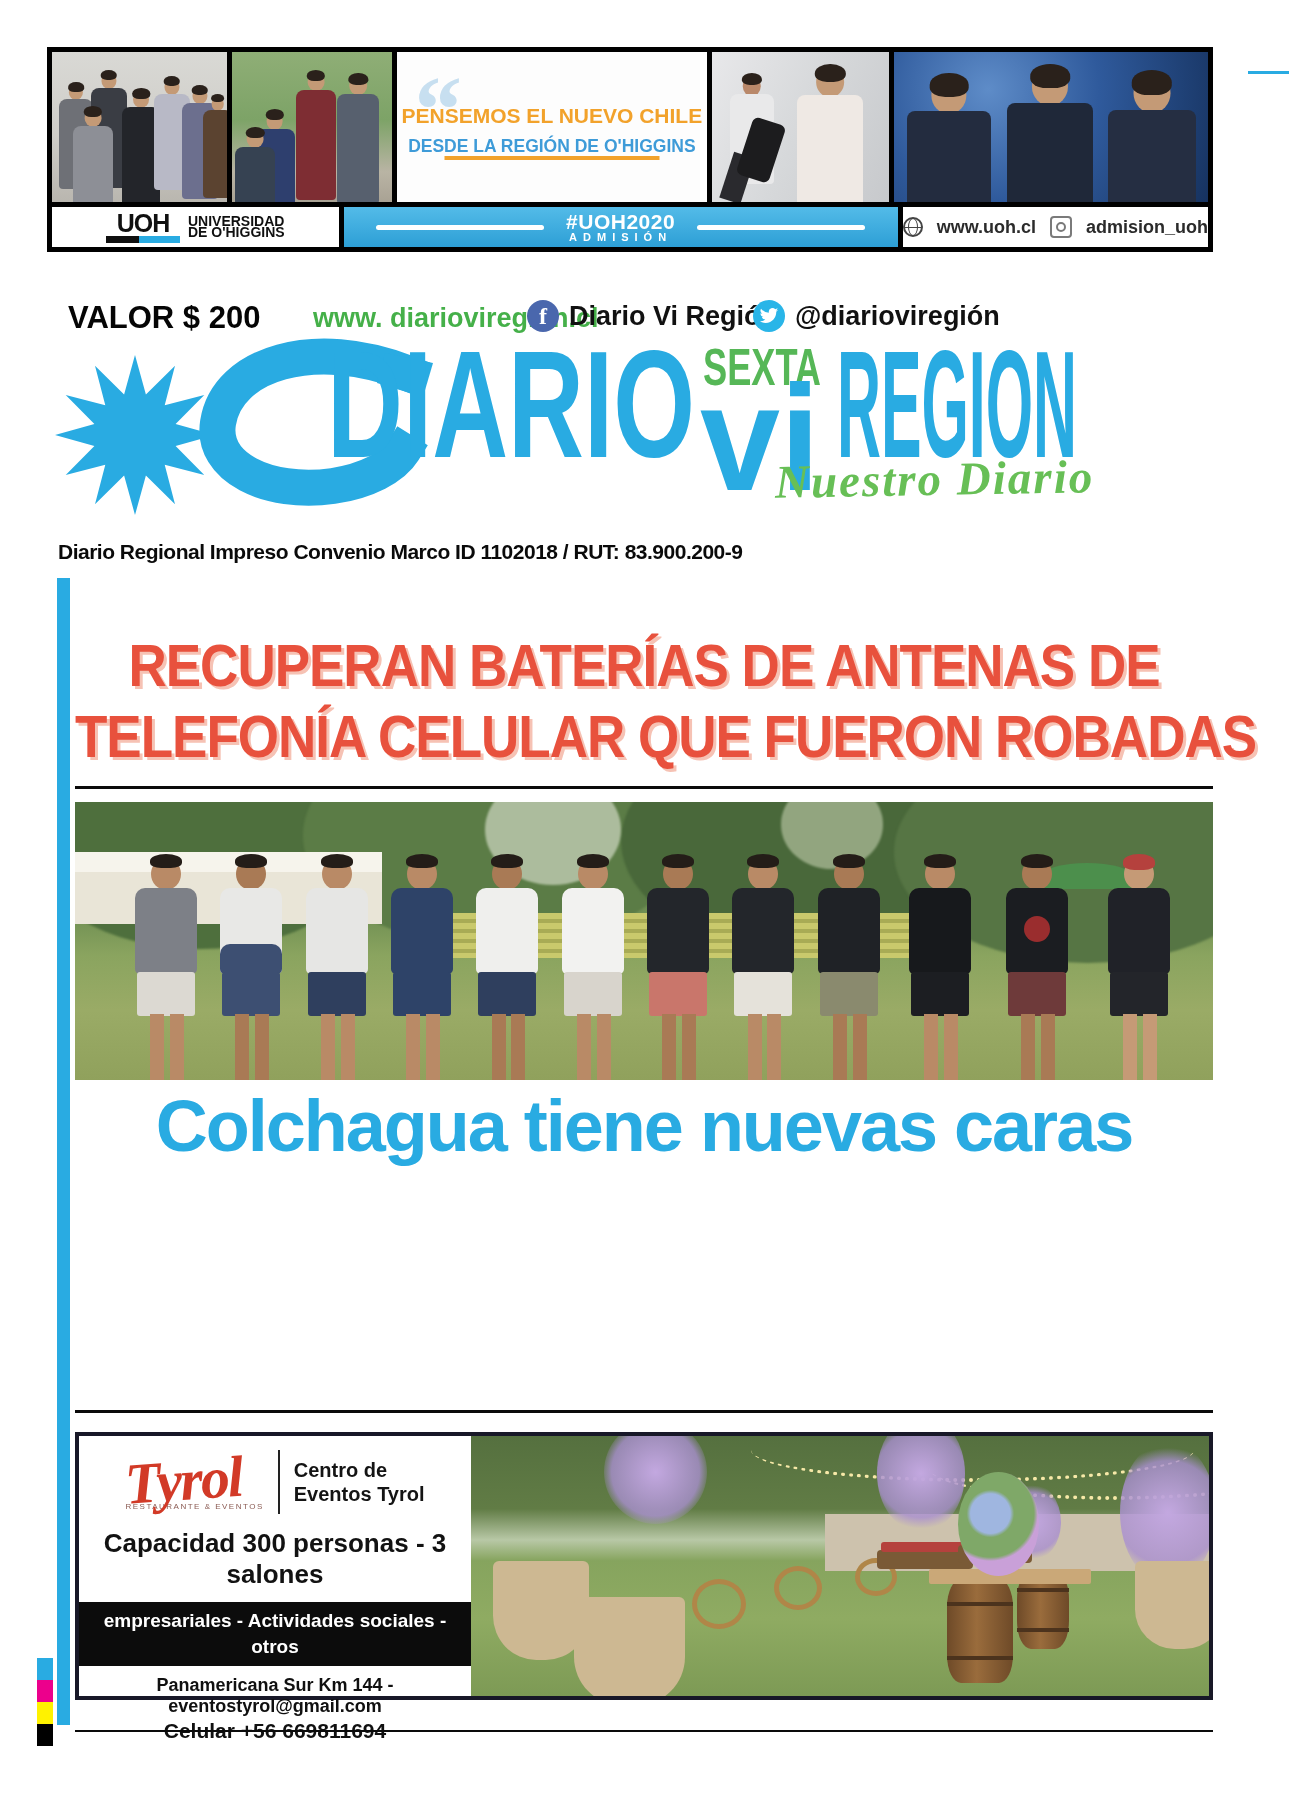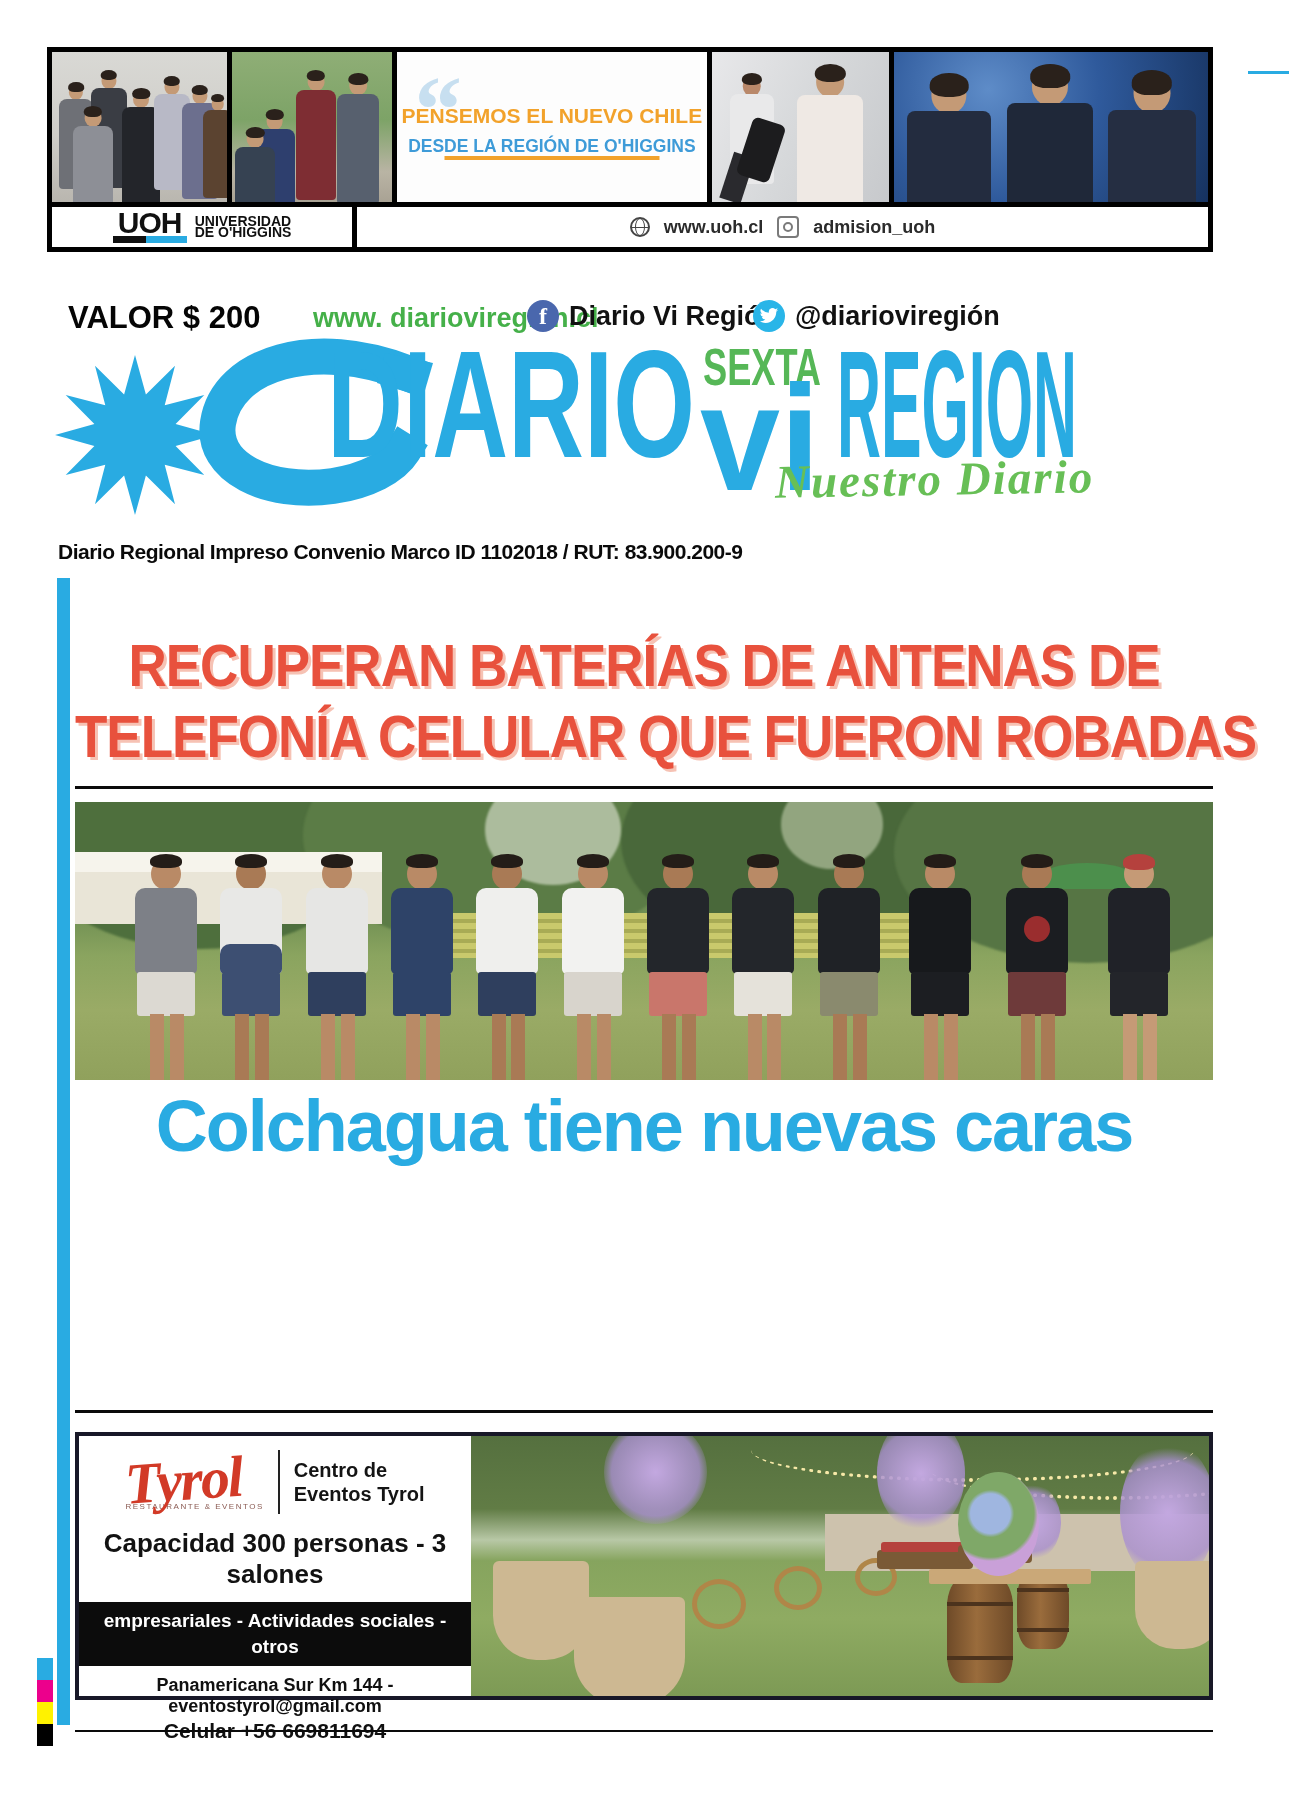--- a/index.html
+++ b/index.html
@@ -19,21 +19,21 @@
   .mini-person{position:absolute;}
   .mp-head{position:absolute;left:50%;transform:translateX(-50%);top:0;border-radius:50%;}
   .mp-hair{position:absolute;left:50%;transform:translateX(-50%);border-radius:50% 50% 40% 40%;}
   .mp-body{position:absolute;left:50%;transform:translateX(-50%);border-radius:8px 8px 4px 4px;}
   .quote-mark{position:absolute;left:18px;top:28px;font-size:95px;line-height:60px;color:#c7dff0;font-weight:bold;font-family:"Liberation Serif",serif;}
   .qline1{position:absolute;left:50%;transform:translateX(-50%);top:52px;white-space:nowrap;color:#f2a22b;font-size:21px;font-weight:bold;}
   .qline2{position:absolute;left:50%;transform:translateX(-50%);top:84px;white-space:nowrap;color:#3e9bd8;font-size:17.5px;font-weight:bold;}
   .qbar{position:absolute;left:50%;transform:translateX(-50%);top:104px;width:215px;height:4px;background:#f2a22b;}
   .topad-row2{position:absolute;left:0;top:155px;width:1156px;height:40px;display:flex;gap:5px;}
   .uohbox{width:300px;background:#fff;display:flex;align-items:center;justify-content:center;gap:8px;}
-  .uoh-acronym{font-size:30px;font-weight:900;color:#101010;letter-spacing:-1px;line-height:22px;}
+  .uoh-acronym{font-size:25px;font-weight:900;color:#101010;letter-spacing:-1px;line-height:22px;}
   .uoh-bar{width:74px;height:7px;background:linear-gradient(90deg,#101010 0 45%,#29abe2 45% 100%);margin-top:2px;}
   .uoh-name{font-size:14px;font-weight:bold;color:#101010;line-height:11.5px;}
   .bluebar{width:580px;background:linear-gradient(180deg,#53bbe8 0%,#2d9fd6 100%);display:flex;align-items:center;justify-content:center;gap:22px;}
   .wline{width:168px;height:5px;background:#fff;border-radius:3px;}
   .hashtag{color:#fff;font-weight:900;font-size:21px;line-height:19px;text-align:center;letter-spacing:0.5px;}
   .admis{color:#fff;font-weight:bold;font-size:11px;letter-spacing:6px;text-align:center;}
   .uohright{flex:1;background:#fff;display:flex;align-items:center;justify-content:center;gap:14px;color:#2b2b2b;font-weight:bold;font-size:18px;}
   .globe{width:20px;height:20px;border:2px solid #444;border-radius:50%;position:relative;box-sizing:border-box;display:inline-block;}
   .globe:before{content:"";position:absolute;left:50%;top:-1px;bottom:-1px;width:8px;margin-left:-5px;border:1.5px solid #444;border-radius:50%;}
   .globe:after{content:"";position:absolute;left:-1px;right:-1px;top:50%;height:0;border-top:1.5px solid #444;}
@@ -215,20 +215,28 @@
       <div class="uohbox">
         <div style="text-align:center;">
           <div class="uoh-acronym">UOH</div>
           <div class="uoh-bar"></div>
         </div>
         <div class="uoh-name">
           <div>UNIVERSIDAD</div>
           <div>DE O'HIGGINS</div>
         </div>
       </div>
+      <div class="bluebar">
+        <div class="wline"></div>
+        <div>
+          <div class="hashtag">#UOH2020</div>
+          <div class="admis">ADMISIÓN</div>
+        </div>
+        <div class="wline"></div>
+      </div>
       <div class="uohright">
         <span class="globe"></span>
         <span>www.uoh.cl</span>
         <span class="insta"></span>
         <span>admision_uoh</span>
       </div>
     </div>
   </div>
   <div class="abs corner-dash"></div>
 

